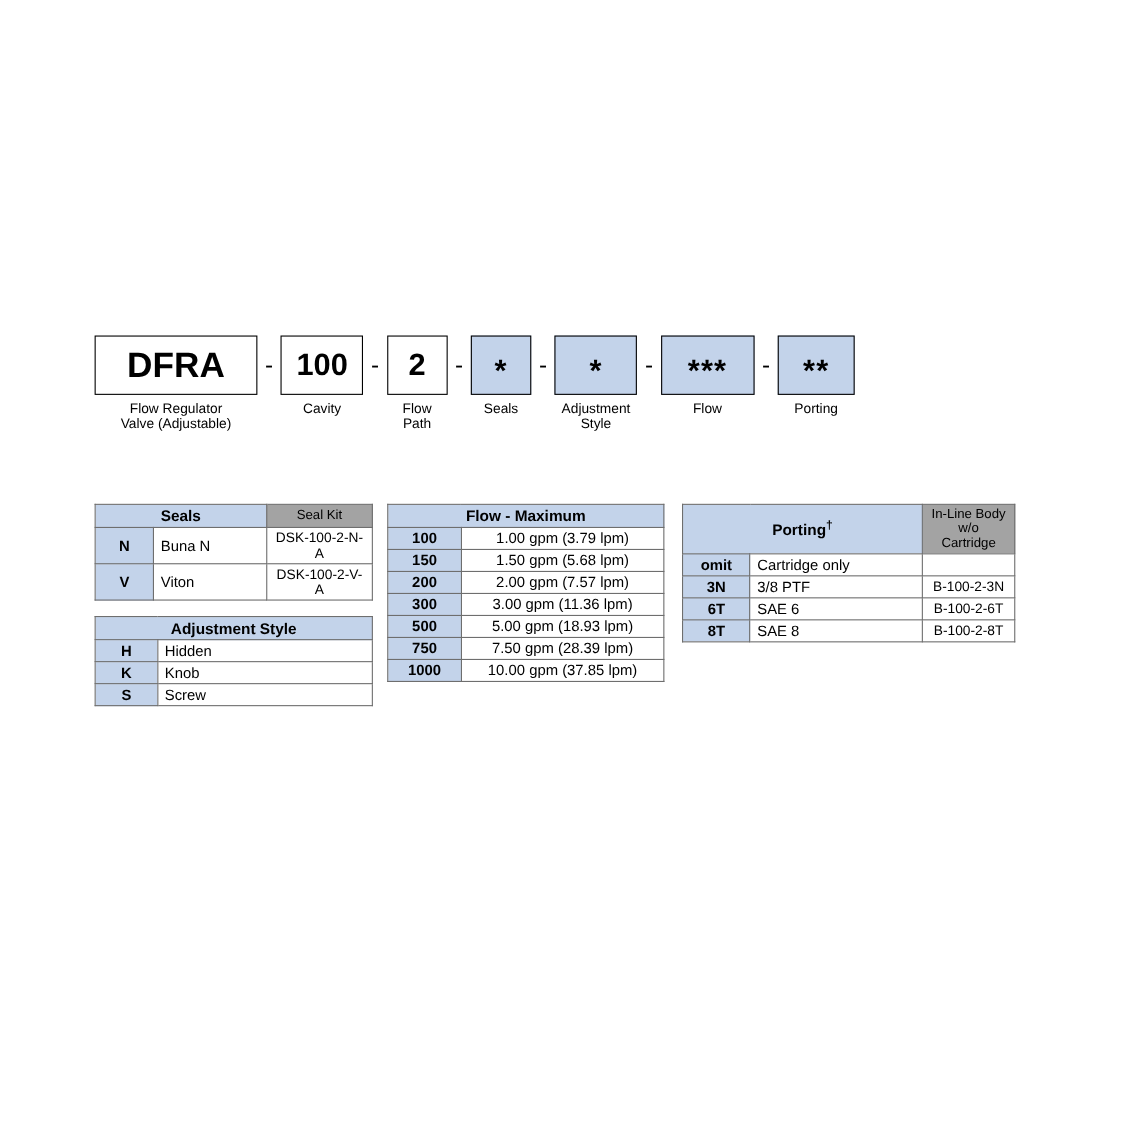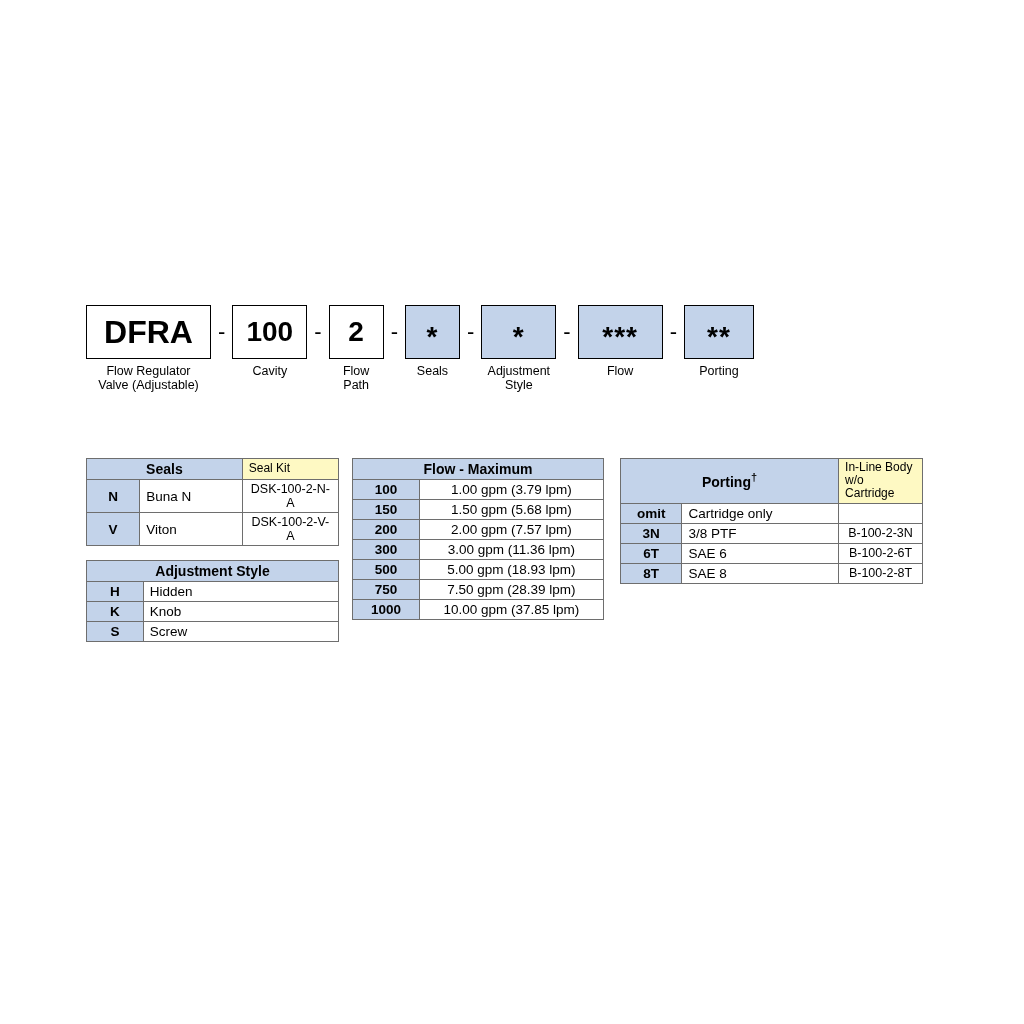--- a/index.html
+++ b/index.html
@@ -52,21 +52,21 @@
   .dash {
     font-size: 22px;
     line-height: 1;
     padding: 0 7px;
     height: 54px;
     display: flex;
     align-items: center;
     font-weight: normal;
   }
 
-  .b-dfra { width: 125px; height: 54px; font-size: 32px; }
+  .b-dfra { width: 148px; height: 54px; font-size: 32px; }
   .b-cav  { width: 75px;  height: 54px; font-size: 28px; }
   .b-flow { width: 55px;  height: 54px; font-size: 28px; }
   .b-seals{ width: 55px;  height: 54px; font-size: 28px; }
   .b-adj  { width: 75px;  height: 54px; font-size: 28px; }
   .b-flw  { width: 85px;  height: 54px; font-size: 28px; }
   .b-port { width: 70px;  height: 54px; font-size: 28px; }
   .star { letter-spacing: 1px; position: relative; top: 5px; }
 
   
   table {
@@ -81,21 +81,22 @@
     height: 20px;
     box-sizing: border-box;
   }
   .hdr {
     background: #c3d3ea;
     font-weight: bold;
     text-align: center;
     font-size: 14px;
   }
   .hdr-plain {
-    background: #fef9c3;
+    background: #a3a3a3;
+    text-align: center;
     font-size: 12px;
     line-height: 1.1;
     font-weight: normal;
   }
   .key {
     text-align: center;
     font-weight: bold;
     background: #c3d3ea;
     font-size: 13.5px;
   }

